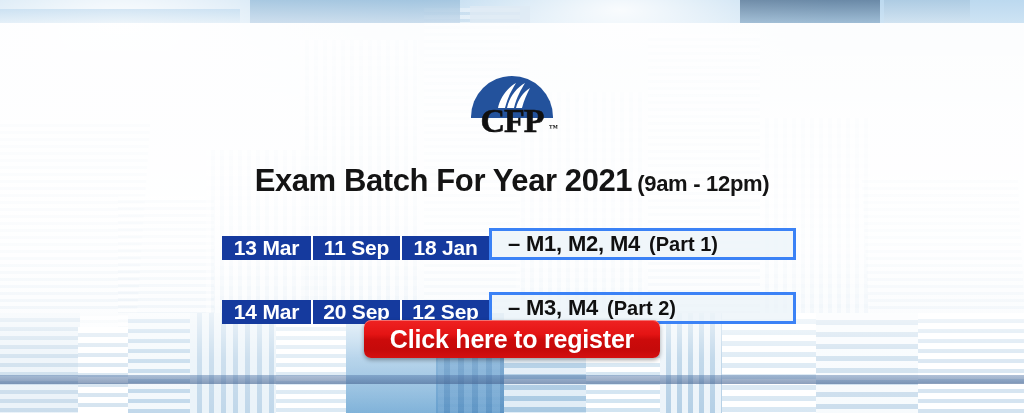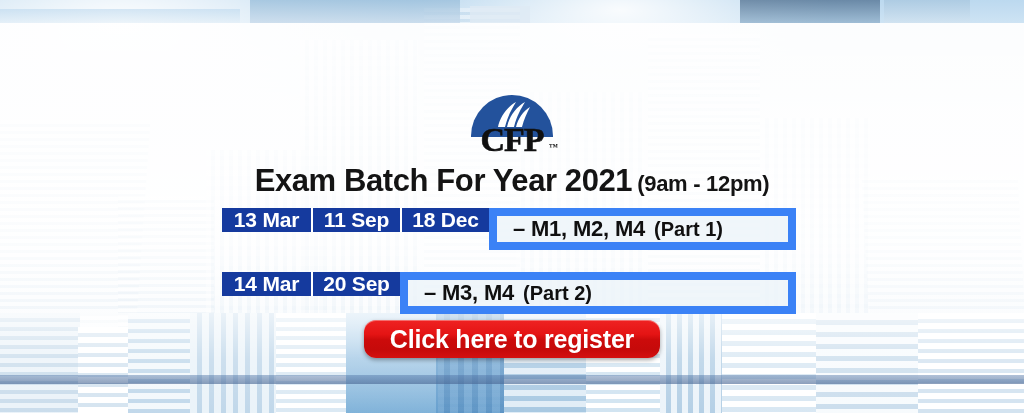--- a/index.html
+++ b/index.html
@@ -66,21 +66,21 @@
   .bottom-fade{
     position:absolute;left:0;top:0;width:1024px;height:100px;
     background:linear-gradient(180deg, rgba(255,255,255,.72) 0%, rgba(255,255,255,.30) 45%, rgba(255,255,255,.12) 100%);
   }
 
   
   .content{position:absolute;inset:0;}
 
   
   .title-row{
-    position:absolute;left:0;top:95px;width:1024px;
+    position:absolute;left:0;top:76px;width:1024px;
     display:flex;align-items:center;justify-content:center;
   }
   .cfp-logo{
     position:relative;width:98px;height:62px;flex:0 0 auto;
   }
   .cfp-dome{
     position:absolute;left:8px;top:0;width:82px;height:42px;
     background:#23529c;
     border-radius:41px 41px 0 0;
   }
@@ -107,50 +107,50 @@
     position:absolute;left:0;top:163px;width:1024px;text-align:center;
     color:#141414;white-space:nowrap;
   }
   .subtitle .big{font-size:31px;font-weight:bold;letter-spacing:-.4px;}
   .subtitle .small{font-size:22px;font-weight:bold;letter-spacing:-.3px;margin-left:5px;}
 
   
   .sched{
     position:absolute;left:222px;top:208px;width:574px;
   }
-  .srow{display:flex;align-items:flex-start;height:52px;margin-bottom:12px;}
+  .srow{display:flex;align-items:flex-end;height:52px;margin-bottom:12px;}
   .cell{
     background:#153a9e;
     color:#ffffff;
     font-size:21px;font-weight:bold;letter-spacing:-.2px;
     display:flex;align-items:center;justify-content:center;
     box-sizing:border-box;
     border-left:2px solid #ffffff;
     white-space:nowrap;
   }
   .cell:first-child{border-left:none;}
   .cell.d{width:89px;}
   .modules{
     flex:1;
     background:rgba(236,243,248,.78);
-    border:8px solid #3b82f6;
+    border:3px solid #3b82f6;
     box-sizing:border-box;
     display:flex;align-items:center;
     padding-left:16px;
     color:#101010;white-space:nowrap;
   }
   .modules .m-main{font-size:22px;font-weight:bold;letter-spacing:-.2px;}
   .modules .m-part{font-size:20px;font-weight:bold;margin-left:9px;}
 
   
   .cta-wrap{position:absolute;left:0;top:320px;width:1024px;text-align:center;}
   .cta{
     display:inline-block;
     padding:0 26px;height:38px;line-height:38px;
-    border-radius:12px;
+    border-radius:7px;
     background:linear-gradient(180deg,#ef2222 0%,#e41414 38%,#cc0b0b 52%,#c60a0a 78%,#d41010 100%);
     box-shadow:0 2px 4px rgba(0,0,0,.35), inset 0 1px 0 rgba(255,255,255,.35);
     color:#ffffff;font-size:25px;font-weight:bold;letter-spacing:-.2px;
     white-space:nowrap;cursor:pointer;border:none;
     font-family:"Liberation Sans", sans-serif;
   }
 </style>
 </head>
 <body>
 
@@ -235,30 +235,31 @@
 
     <div class="subtitle">
       <span class="big">Exam Batch For Year 2021</span><span class="small">(9am - 12pm)</span>
     </div>
 
     <div class="sched">
 
       <div class="srow">
         <div class="cell d">13 Mar</div>
         <div class="cell d">11 Sep</div>
-        <div class="cell d">18 Dec</div>
+        <div class="cell d">18 Jan</div>
         <div class="modules">
           <span class="m-main">– M1, M2, M4</span>
           <span class="m-part">(Part 1)</span>
         </div>
       </div>
 
       <div class="srow">
         <div class="cell d">14 Mar</div>
         <div class="cell d">20 Sep</div>
+        <div class="cell d">12 Sep</div>
         <div class="modules">
           <span class="m-main">– M3, M4</span>
           <span class="m-part">(Part 2)</span>
         </div>
       </div>
 
     </div>
 
     <div class="cta-wrap">
       <button class="cta" type="button">Click here to register</button>

